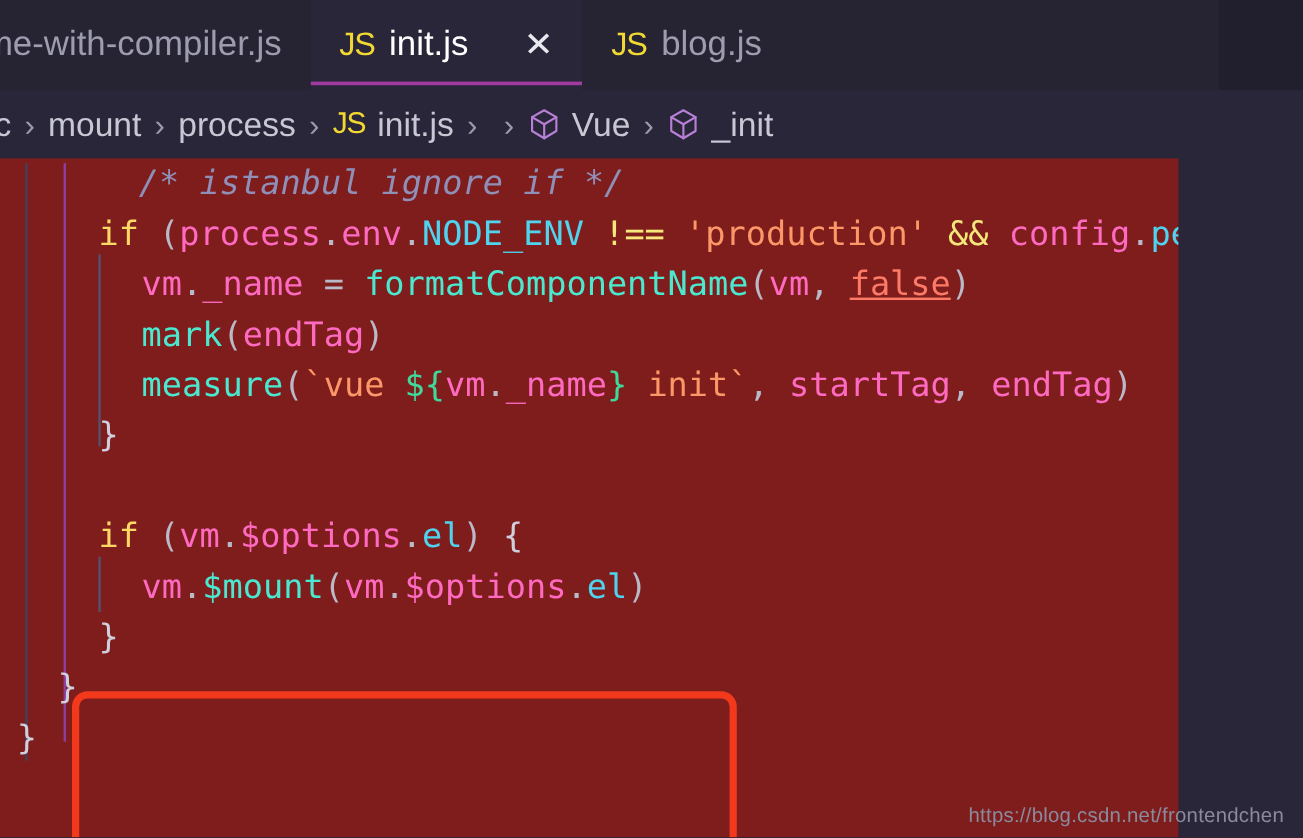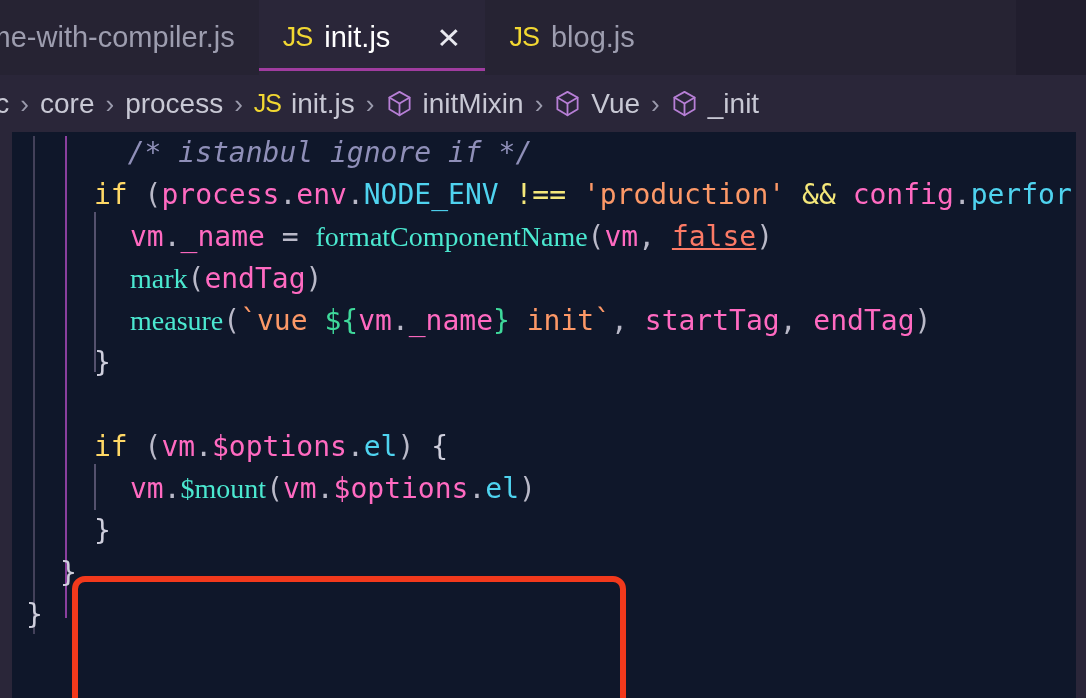--- a/index.html
+++ b/index.html
@@ -105,23 +105,23 @@
     font-size: 26px;
     margin: 0 11px;
     font-weight: 300;
     line-height: 1;
   }
   .crumb .js-badge { font-size: 25px; }
   .cube-icon { display: inline-block; width: 27px; height: 30px; }
 
   
   .editor {
-    position: absolute; left: 12px; top: 132px;
-    width: 1064px; height: 566px;
-    background: #0f172a;
+    position: absolute; left: 0; top: 132px;
+    width: 982px; height: 566px;
+    background: #7f1d1d;
     overflow: hidden;
   }
   
   .guide {
     position: absolute;
     width: 2px;
     background: #43415a;
   }
   .guide-a { left: 21px;  top: 4px;   height: 498px; }
   .guide-b { left: 53px;  top: 4px;   height: 482px; background: #8a3f9e; }
@@ -149,21 +149,21 @@
     background: #54516d;
   }
 
   
   .t-comment  { color: #8f8fb8; font-style: italic; }
   .t-keyword  { color: #ffd866; }
   .t-prop     { color: #ff6ac1; }
   .t-const    { color: #4fd3ef; }
   .t-op       { color: #f5e87a; }
   .t-string   { color: #fc9867; }
-  .t-func     { color: #4be8d0; font-family: Liberation Serif, serif; }
+  .t-func     { color: #4be8d0; }
   .t-punct    { color: #b9b9c8; }
   .t-param    { color: #ff6ac1; }
   .t-bool     { color: #fc7a66; text-decoration: underline; }
   .t-tmpl     { color: #3fd99b; }
   .t-brace    { color: #cfcfdd; }
 
   
   .redbox {
     position: absolute;
     left: 60px; top: 444px;
@@ -210,45 +210,35 @@
   </div>
 
   <div class="breadcrumb">
     <div class="crumb-shift">
       <span class="crumb">
         <span>rc</span>
       </span>
       <span class="crumb-sep">›</span>
 
       <span class="crumb">
-        <span>core</span>
+        <span>mount</span>
       </span>
       <span class="crumb-sep">›</span>
 
       <span class="crumb">
         <span>process</span>
       </span>
       <span class="crumb-sep">›</span>
 
       <span class="crumb">
         <span class="js-badge">JS</span>
         <span>init.js</span>
       </span>
       <span class="crumb-sep">›</span>
 
-      <span class="crumb">
-        <span class="cube-icon">
-          <svg width="27" height="30" viewBox="0 0 24 26" fill="none" stroke="#b77fd6" stroke-width="1.6" stroke-linejoin="round" stroke-linecap="round">
-            <path d="M12 2.2 L21 7.3 L21 17.6 L12 23 L3 17.6 L3 7.3 Z"></path>
-            <path d="M3 7.3 L12 12.6 L21 7.3"></path>
-            <path d="M12 12.6 L12 23"></path>
-          </svg>
-        </span>
-        <span>initMixin</span>
-      </span>
       <span class="crumb-sep">›</span>
 
       <span class="crumb">
         <span class="cube-icon">
           <svg width="27" height="30" viewBox="0 0 24 26" fill="none" stroke="#b77fd6" stroke-width="1.6" stroke-linejoin="round" stroke-linecap="round">
             <path d="M12 2.2 L21 7.3 L21 17.6 L12 23 L3 17.6 L3 7.3 Z"></path>
             <path d="M3 7.3 L12 12.6 L21 7.3"></path>
             <path d="M12 12.6 L12 23"></path>
           </svg>
         </span>
@@ -273,14 +263,15 @@
 
     <div class="guide guide-a"></div>
     <div class="guide guide-b"></div>
 
     <pre class="code"><div class="line" style="top:0;"><span class="t-comment">  /* istanbul ignore if */</span></div><div class="line"><span class="t-keyword">if</span> <span class="t-punct">(</span><span class="t-prop">process</span><span class="t-punct">.</span><span class="t-prop">env</span><span class="t-punct">.</span><span class="t-const">NODE_ENV</span> <span class="t-op">!==</span> <span class="t-string">'production'</span> <span class="t-op">&amp;&amp;</span> <span class="t-prop">config</span><span class="t-punct">.</span><span class="t-const">perfor</span></div><div class="line"><span class="iguide" style="left:82px; top:-4px; height:160px;"></span><span style="padding-left:36px;"></span><span class="t-param">vm</span><span class="t-punct">.</span><span class="t-prop">_name</span> <span class="t-punct">=</span> <span class="t-func">formatComponentName</span><span class="t-punct">(</span><span class="t-param">vm</span><span class="t-punct">,</span> <span class="t-bool">false</span><span class="t-punct">)</span></div><div class="line"><span style="padding-left:36px;"></span><span class="t-func">mark</span><span class="t-punct">(</span><span class="t-prop">endTag</span><span class="t-punct">)</span></div><div class="line"><span style="padding-left:36px;"></span><span class="t-func">measure</span><span class="t-punct">(</span><span class="t-string">`vue </span><span class="t-tmpl">${</span><span class="t-prop">vm</span><span class="t-punct">.</span><span class="t-prop">_name</span><span class="t-tmpl">}</span><span class="t-string"> init`</span><span class="t-punct">,</span> <span class="t-prop">startTag</span><span class="t-punct">,</span> <span class="t-prop">endTag</span><span class="t-punct">)</span></div><div class="line"><span class="t-brace">}</span></div><div class="line">&nbsp;</div><div class="line"><span class="t-keyword">if</span> <span class="t-punct">(</span><span class="t-param">vm</span><span class="t-punct">.</span><span class="t-prop">$options</span><span class="t-punct">.</span><span class="t-const">el</span><span class="t-punct">)</span> <span class="t-brace">{</span></div><div class="line"><span class="iguide" style="left:82px; top:-4px; height:46px;"></span><span style="padding-left:36px;"></span><span class="t-param">vm</span><span class="t-punct">.</span><span class="t-func">$mount</span><span class="t-punct">(</span><span class="t-param">vm</span><span class="t-punct">.</span><span class="t-prop">$options</span><span class="t-punct">.</span><span class="t-const">el</span><span class="t-punct">)</span></div><div class="line"><span class="t-brace">}</span></div><div class="line" style="padding-left:48px;"><span class="t-brace">}</span></div><div class="line" style="padding-left:14px;"><span class="t-brace">}</span></div></pre>
 
     <div class="redbox"></div>
 
   </div>
 
+  <div class="watermark">https://blog.csdn.net/frontendchen</div>
 
 </div>
 
 </body></html>

